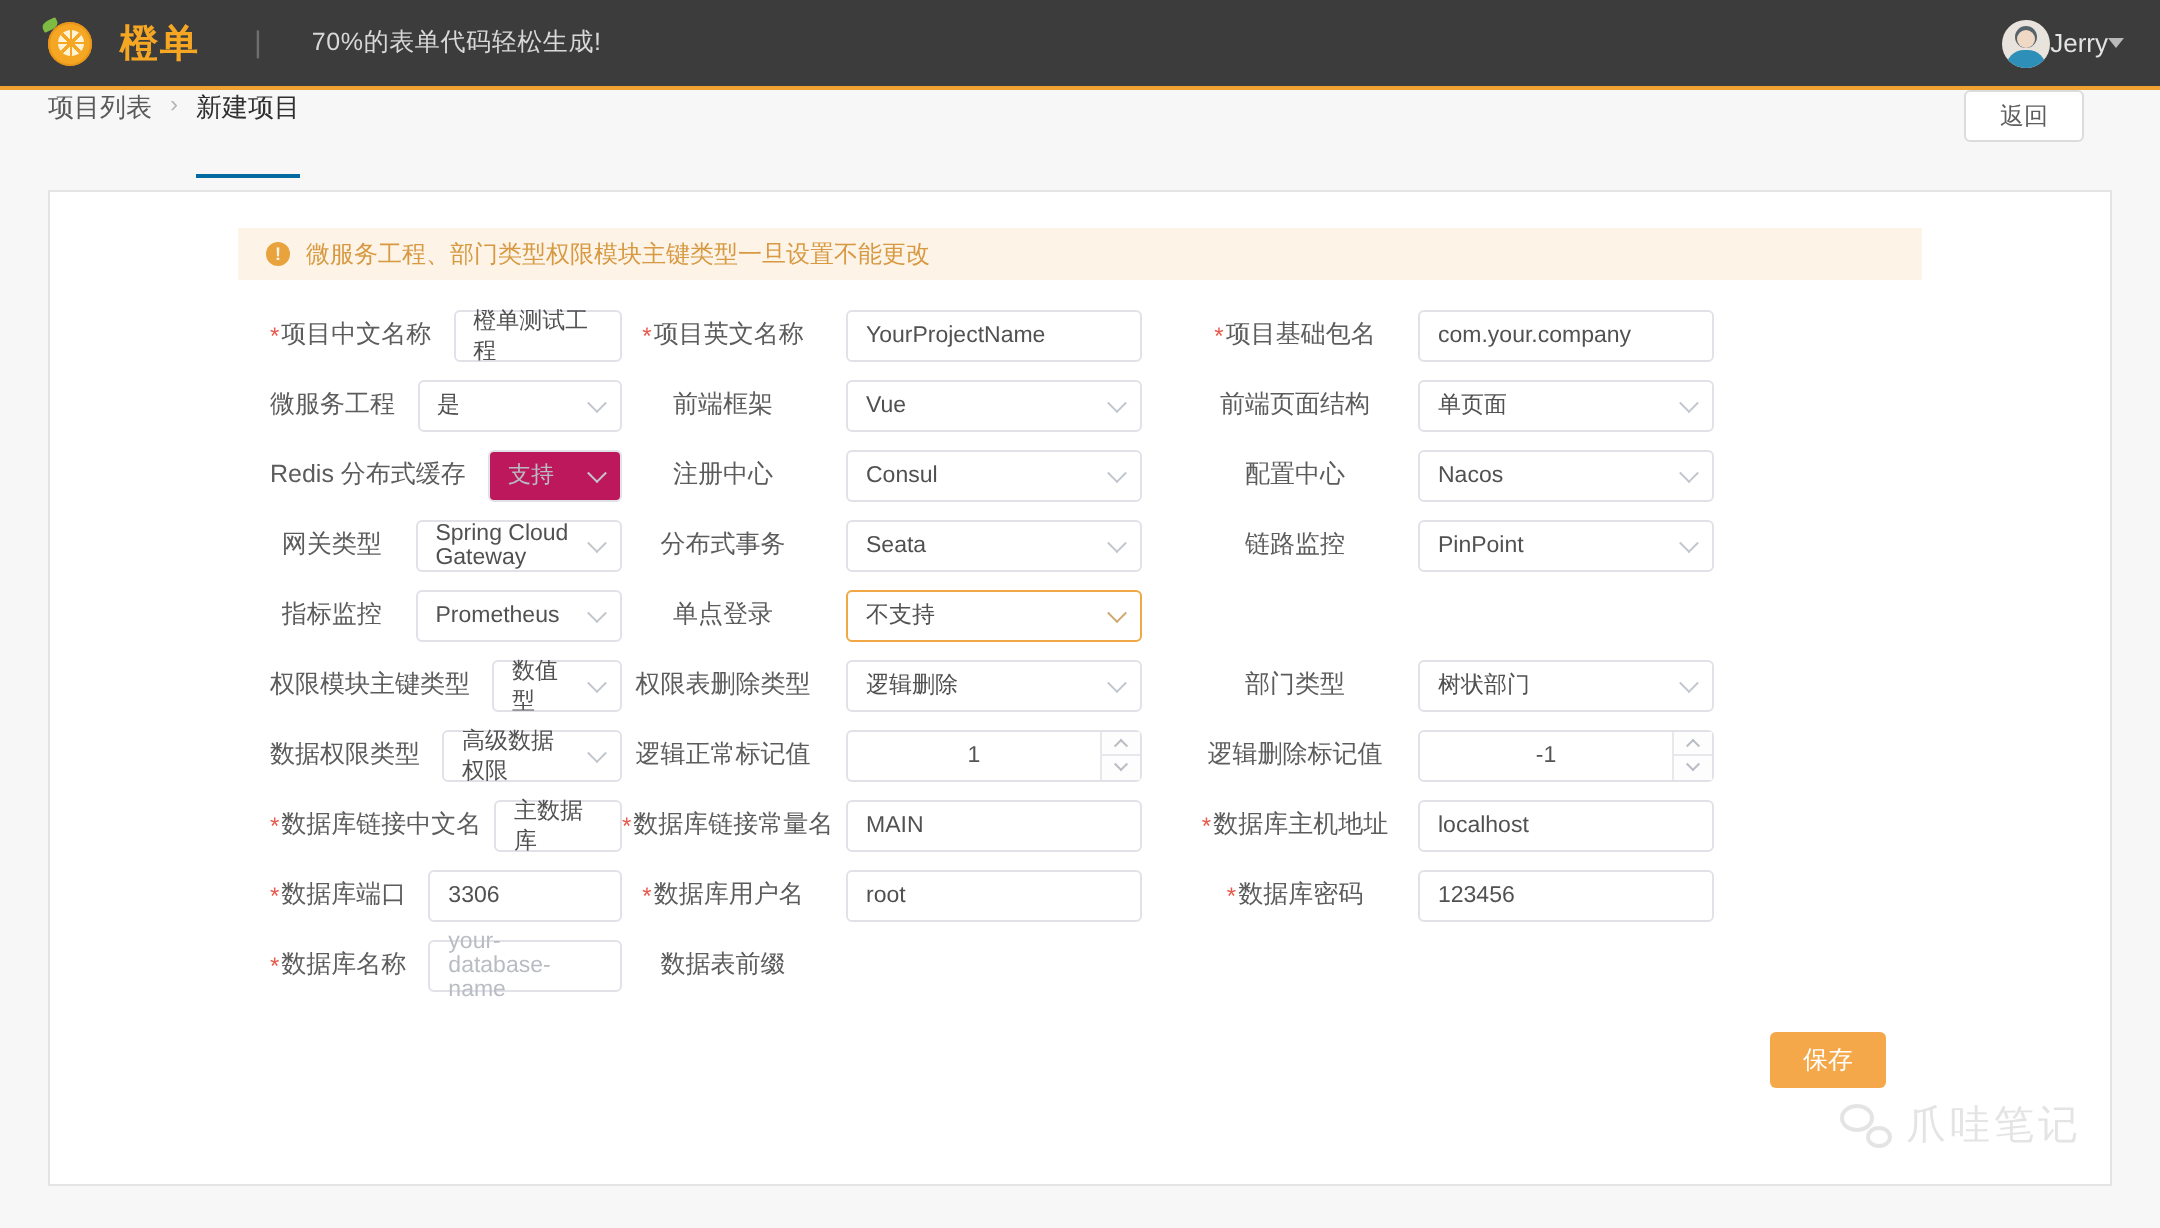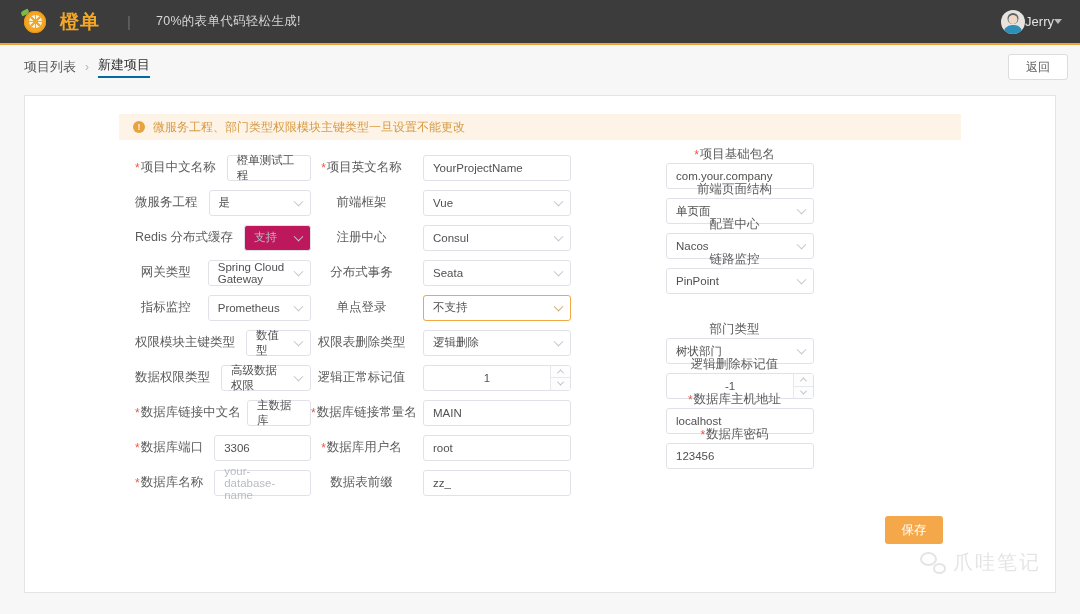--- a/index.html
+++ b/index.html
@@ -79,22 +79,22 @@
     width: 20px; height: 9px; border-radius: 9px 9px 0 0; background: #2e8fb8;
   }
   .user-name { color: #e3e3e3; font-size: 13px; }
   .caret-down {
     width: 0; height: 0; border-left: 4px solid transparent;
     border-right: 4px solid transparent; border-top: 5px solid #b9b9b9;
   }
 
   
   .crumb-bar {
-    height: 44px; display: flex; align-items: center;
-    padding: 0 12px 0 24px;
+    height: 44px; display: flex; 
+    padding: 0 38px 0 24px;
   }
   .crumb { font-size: 13px; color: #5a5a5a; cursor: pointer; }
   .crumb-sep { color: #b5b5b5; font-size: 12px; margin: 0 9px; }
   .crumb-active {
     font-size: 13px; color: #303030;
     border-bottom: 2px solid #0369a1; padding-bottom: 2px;
     cursor: pointer;
   }
   .back-btn {
     margin-left: auto;
@@ -138,21 +138,21 @@
   .row {
     display: flex;
     height: 35px;
     align-items: center;
   }
   .field {
     display: flex; align-items: center;
   }
   .col1 { width: 286px; padding-left: 110px; }
   .col2 { width: 286px; }
-  .col3 { width: 286px; flex-direction: column; }
+  .col3 { width: 286px; }
 
   .label {
     font-size: 12.5px; color: #5c5c5c;
     text-align: center; white-space: nowrap;
     padding-right: 11px;
     width: 112px;
     position: relative;
   }
   .label .star {
     color: #e8594a; font-size: 12px;
@@ -482,23 +482,20 @@
       </div>
       <div class="row">
         <div class="field col1">
           <div class="label"><span class="star">*</span><span>数据库名称</span></div>
           <div class="ctrl">
             <span class="placeholder">your-database-name</span>
           </div>
         </div>
         <div class="field col2">
           <div class="label"><span>数据表前缀</span></div>
-          <div class="ctrl">
-            <span class="">zz_</span>
-          </div>
         </div>
         <div class="field col3"></div>
       </div>
     </div>
 
   <div class="save-row">
     <button class="save-btn">保存</button>
   </div>
 
   <div class="watermark">

